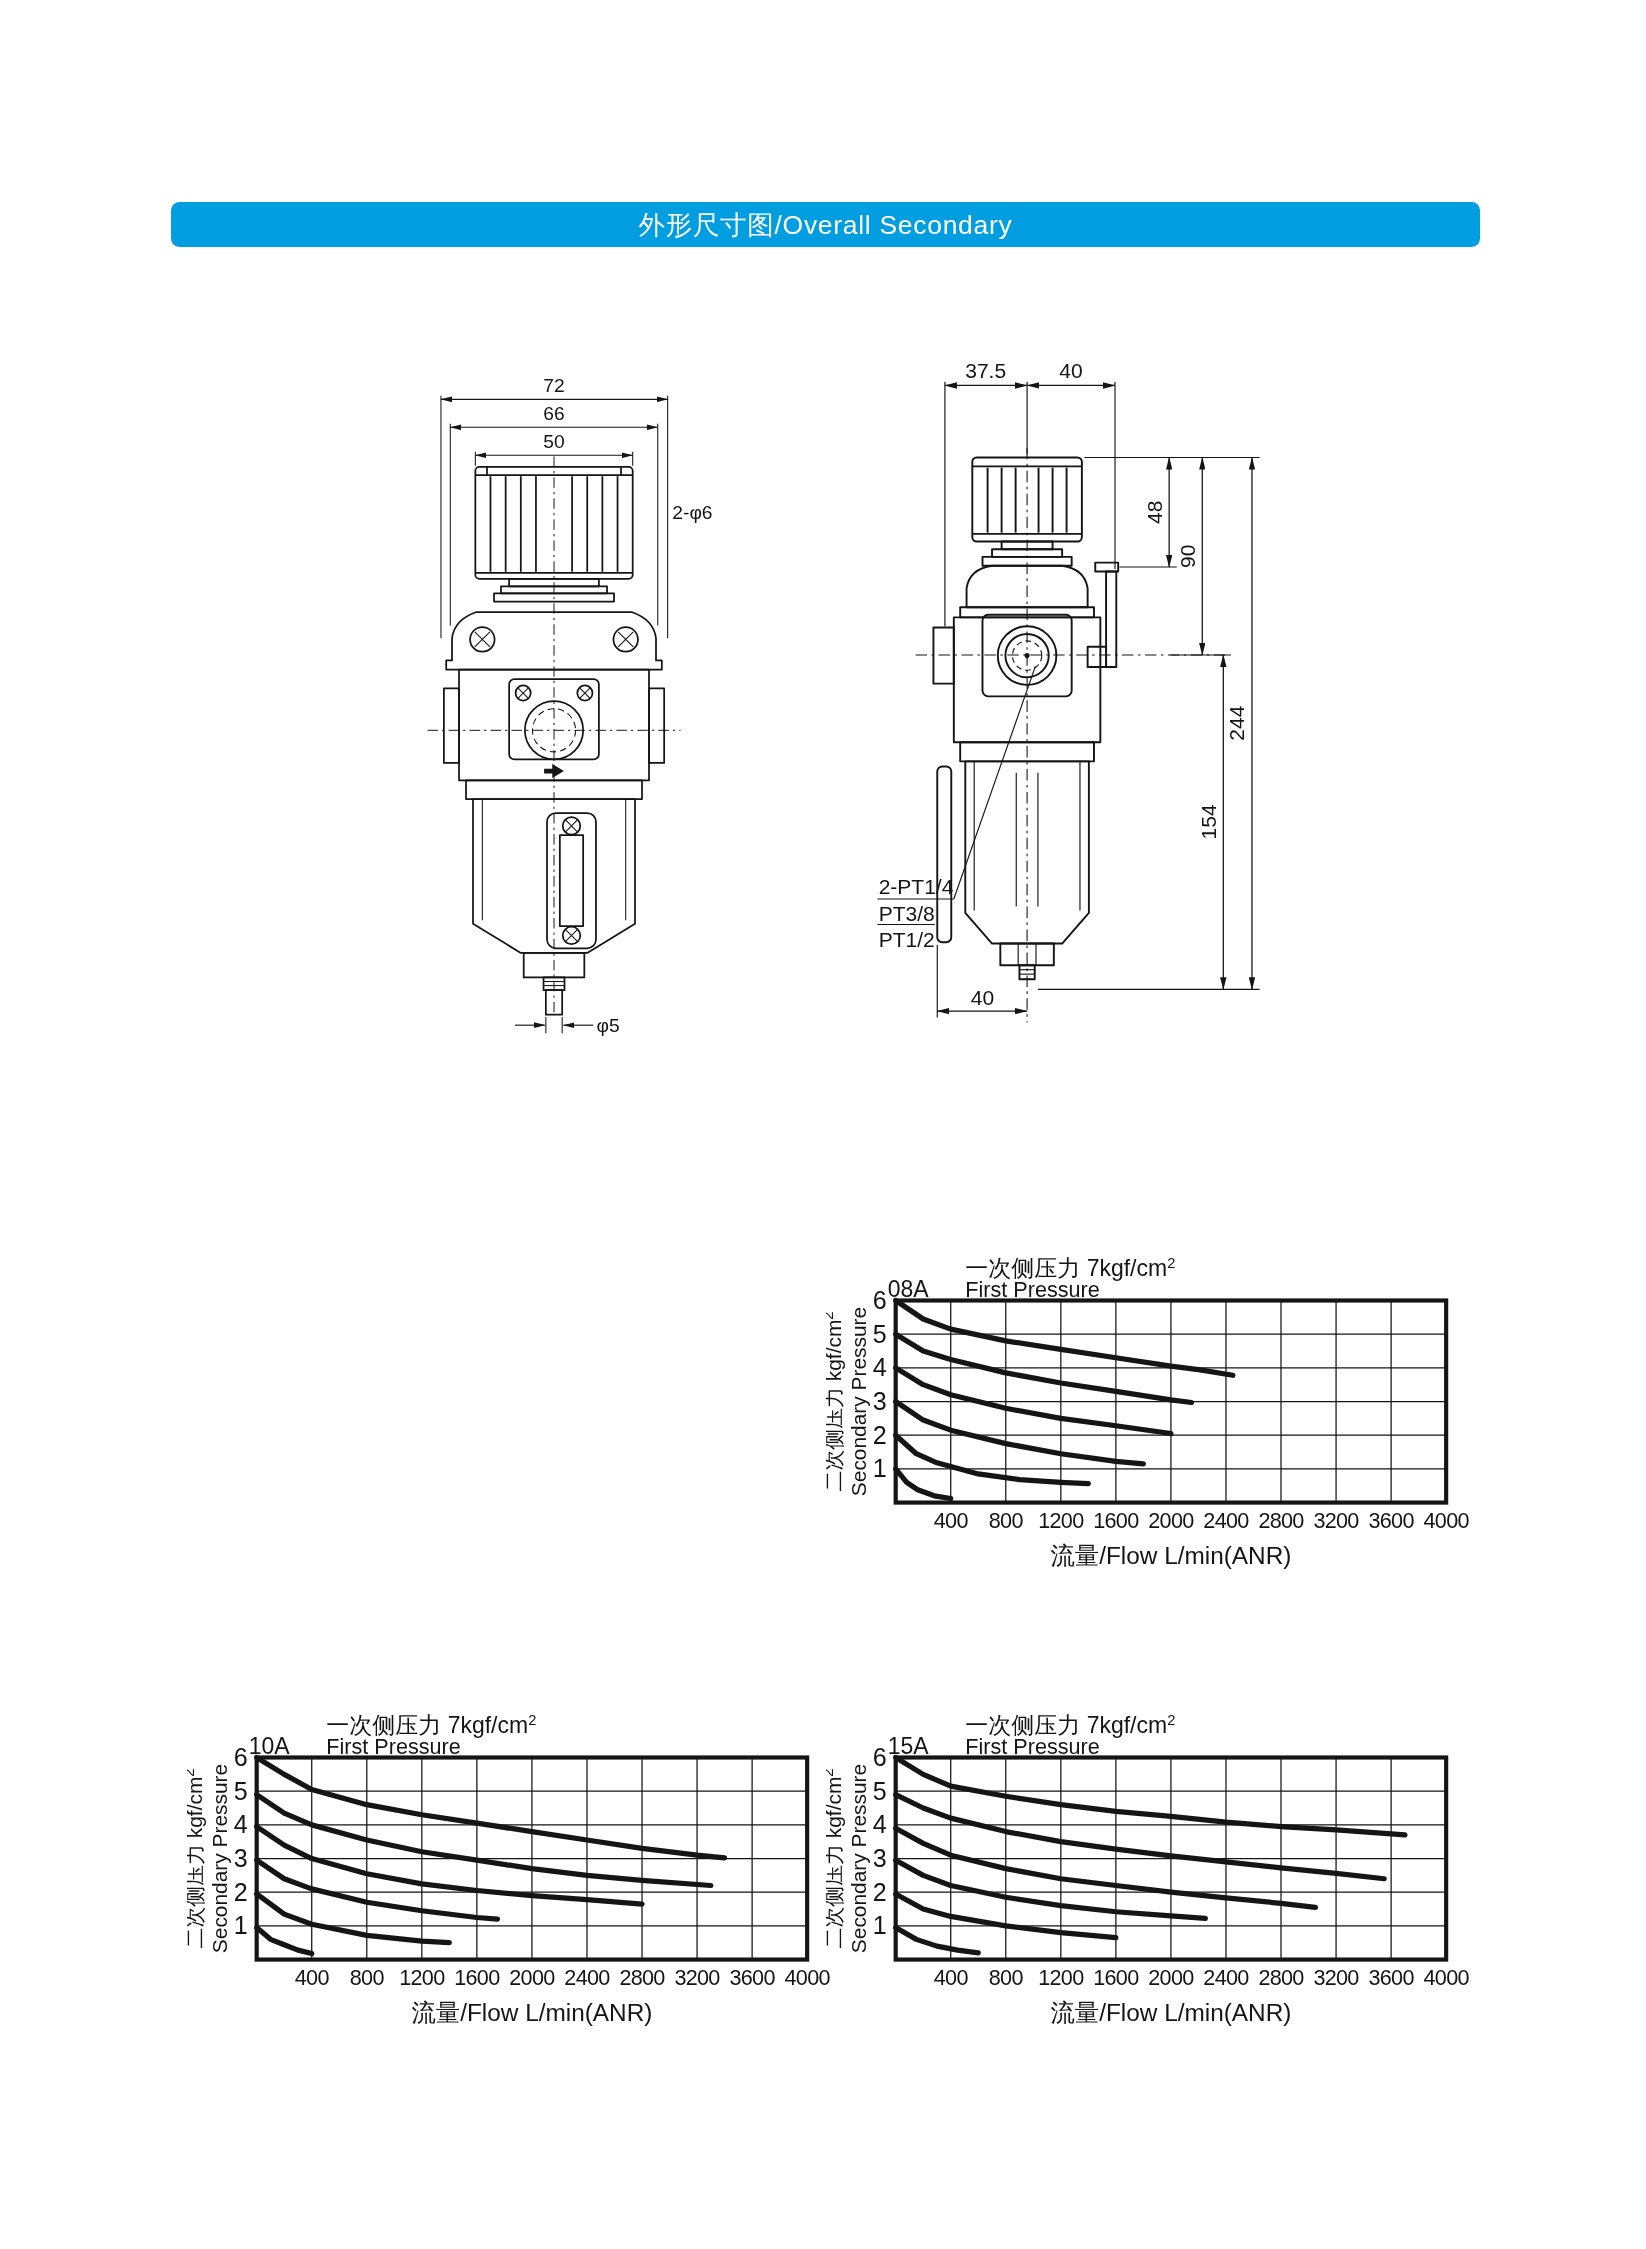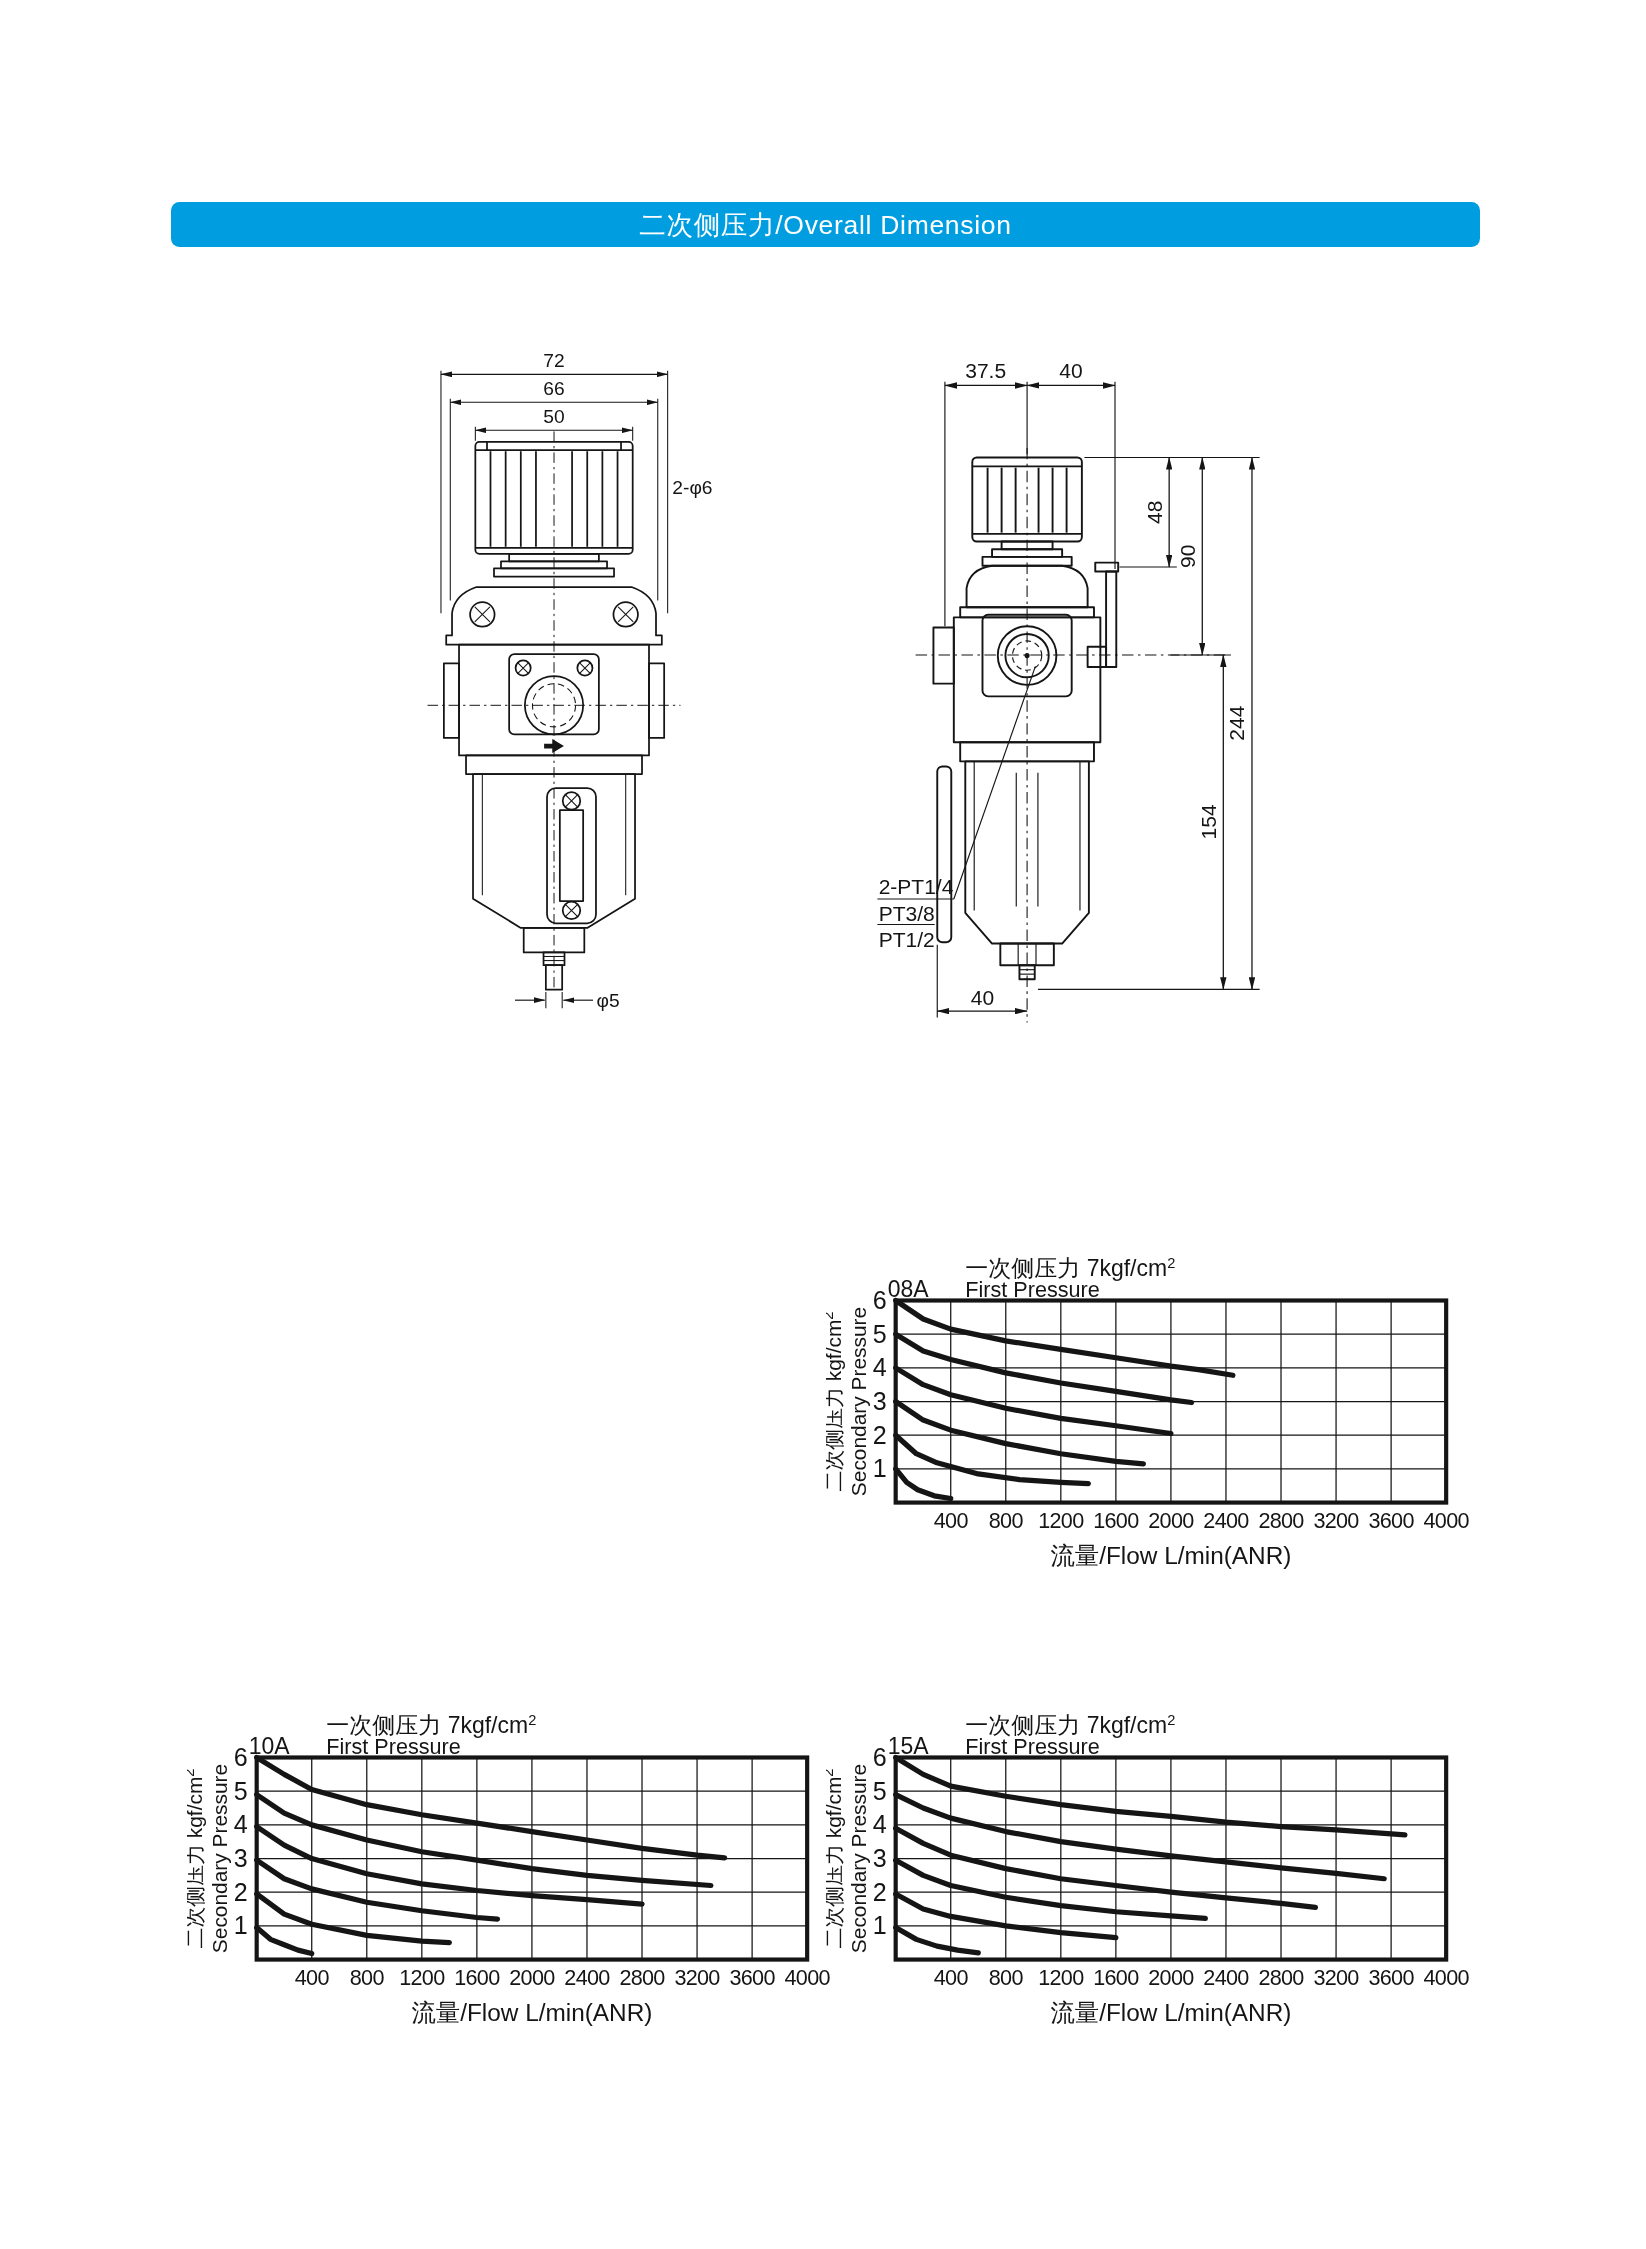--- a/index.html
+++ b/index.html
@@ -3,21 +3,21 @@
 <meta charset="utf-8">
 <style>
   html,body{margin:0;padding:0;background:#fff;}
   .page{position:relative;width:1647px;height:2250px;background:#fff;overflow:hidden;
         font-family:"Liberation Sans", sans-serif;color:#151515;}
   .section-header{position:absolute;left:171px;width:1309px;height:45px;background:#009ee0;
         border-radius:8.4px;display:flex;align-items:center;justify-content:center;}
   .section-header span{color:#ffffff;font-size:26.5px;font-weight:400;letter-spacing:0.7px;}
   #hdr1{top:202px;} #hdr2{top:1157px;}
   .drawing{position:absolute;}
-  #front-view{left:411px;top:344px;width:321px;height:676px;}
+  #front-view{left:411px;top:369px;width:321px;height:676px;}
   #side-view{left:871px;top:352px;width:395px;height:676px;}
   svg{display:block;width:100%;height:100%;}
   
   .s{fill:none;stroke:#151515;stroke-width:3;stroke-linejoin:round;}
   .thin{fill:none;stroke:#151515;stroke-width:1.8;}
   .cl{fill:none;stroke:#151515;stroke-width:1.7;stroke-dasharray:18 7 4 7;}
   .dimln{fill:none;stroke:#151515;stroke-width:2;}
   .dimtext{font-size:33px;fill:#151515;}
   .arrowhead{fill:#151515;stroke:none;}
   
@@ -36,21 +36,21 @@
   .model{font-size:33px;fill:#151515;}
   .ylab{font-size:30px;fill:#151515;}
   .xlab{font-size:35px;fill:#151515;}
 </style>
 </head>
 <body>
 
 <div class="page">
 
   <div class="section-header" id="hdr1">
-    <span>二次侧压力/Overall Dimension</span>
+    <span>外形尺寸图/Overall Secondary</span>
   </div>
 
   <div class="drawing" id="front-view">
     <svg viewBox="0 0 550 1160">
       <defs>
         <marker id="ma-f" viewBox="0 0 20 10" refX="19" refY="5" markerWidth="20" markerHeight="10" markerUnits="userSpaceOnUse" orient="auto-start-reverse">
           <path d="M0,0 L20,5 L0,10 z" class="arrowhead"></path>
         </marker>
       </defs>
       <g>

